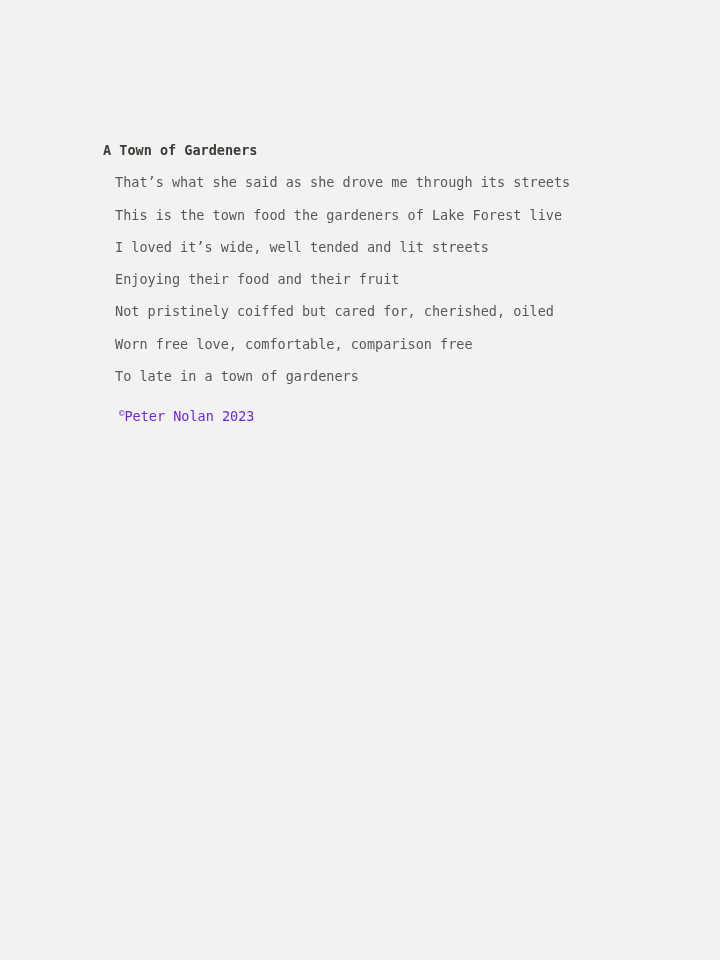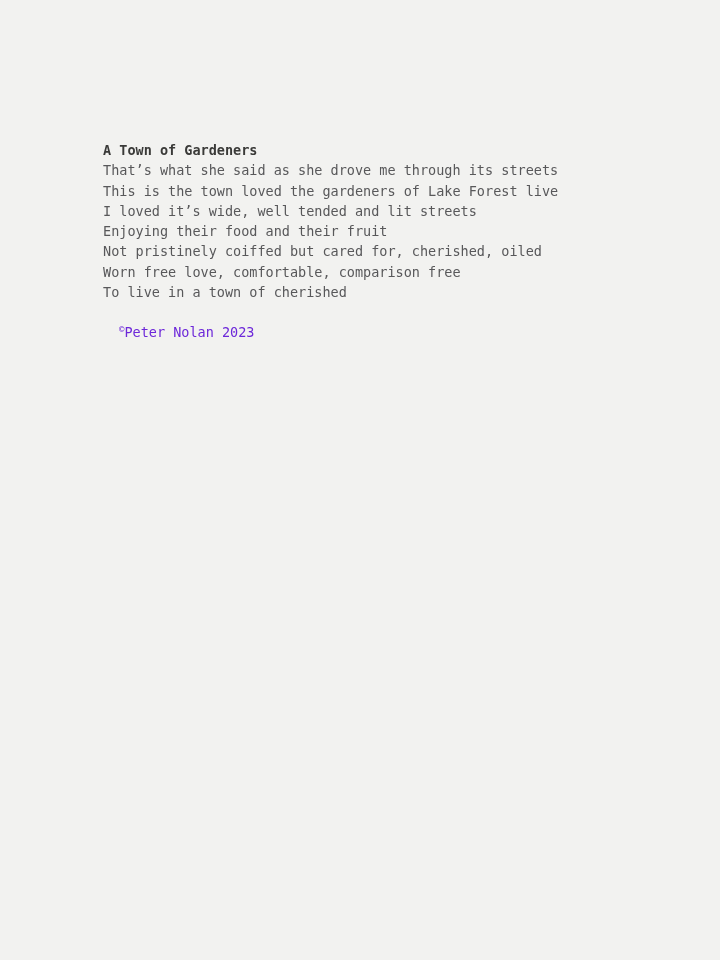--- a/index.html
+++ b/index.html
@@ -37,21 +37,21 @@
   }
   .poem-body {
     margin: 0;
   }
   .poem-line {
     font-family: "DejaVu Sans Mono", monospace;
     font-size: 13.5px;
     color: #58585a;
     line-height: 20.3px;
     white-space: pre-wrap;
-    margin: 0;
+    margin: 12px;
   }
   .poem-credit {
     margin: 20px 0 0 16px;
     font-family: "DejaVu Sans Mono", monospace;
     font-size: 13.5px;
     color: #6d28d9;
     line-height: 20.3px;
     white-space: pre-wrap;
   }
   .credit-mark {
@@ -63,24 +63,24 @@
 </head>
 <body style="background: rgb(242, 242, 240);">
 
 <div class="page">
   <article class="poem">
 
     <h1 class="poem-title">A Town of Gardeners</h1>
 
     <div class="poem-body">
       <p class="poem-line">That’s what she said as she drove me through its streets</p>
-      <p class="poem-line">This is the town loved the gardeners of Lake Forest live</p>
+      <p class="poem-line">This is the town food the gardeners of Lake Forest live</p>
       <p class="poem-line">I loved it’s wide, well tended and lit streets</p>
       <p class="poem-line">Enjoying their food and their fruit</p>
       <p class="poem-line">Not pristinely coiffed but cared for, cherished, oiled</p>
       <p class="poem-line">Worn free love, comfortable, comparison free</p>
-      <p class="poem-line">To live in a town of cherished</p>
+      <p class="poem-line">To late in a town of gardeners</p>
     </div>
 
     <p class="poem-credit"><span class="credit-mark">©</span><span>Peter Nolan 2023</span></p>
 
   </article>
 </div>
 
 </body></html>

